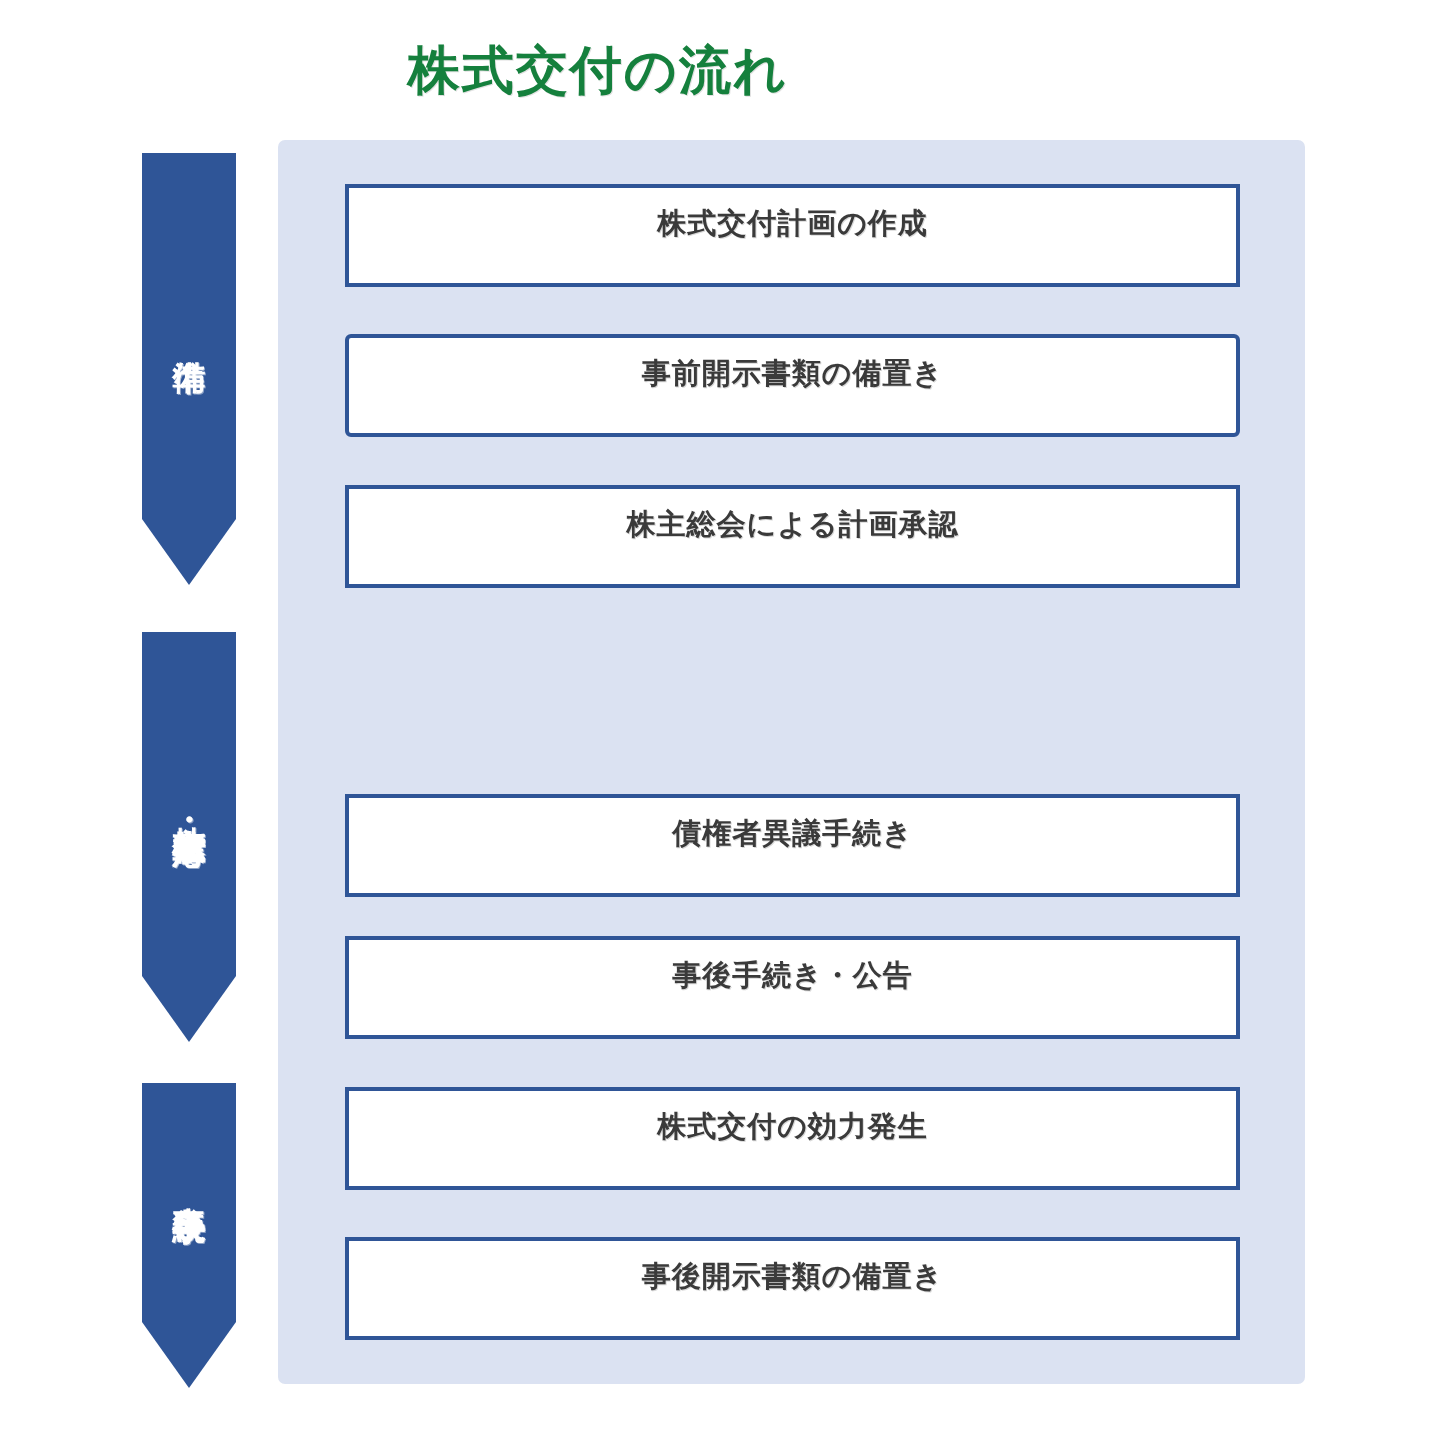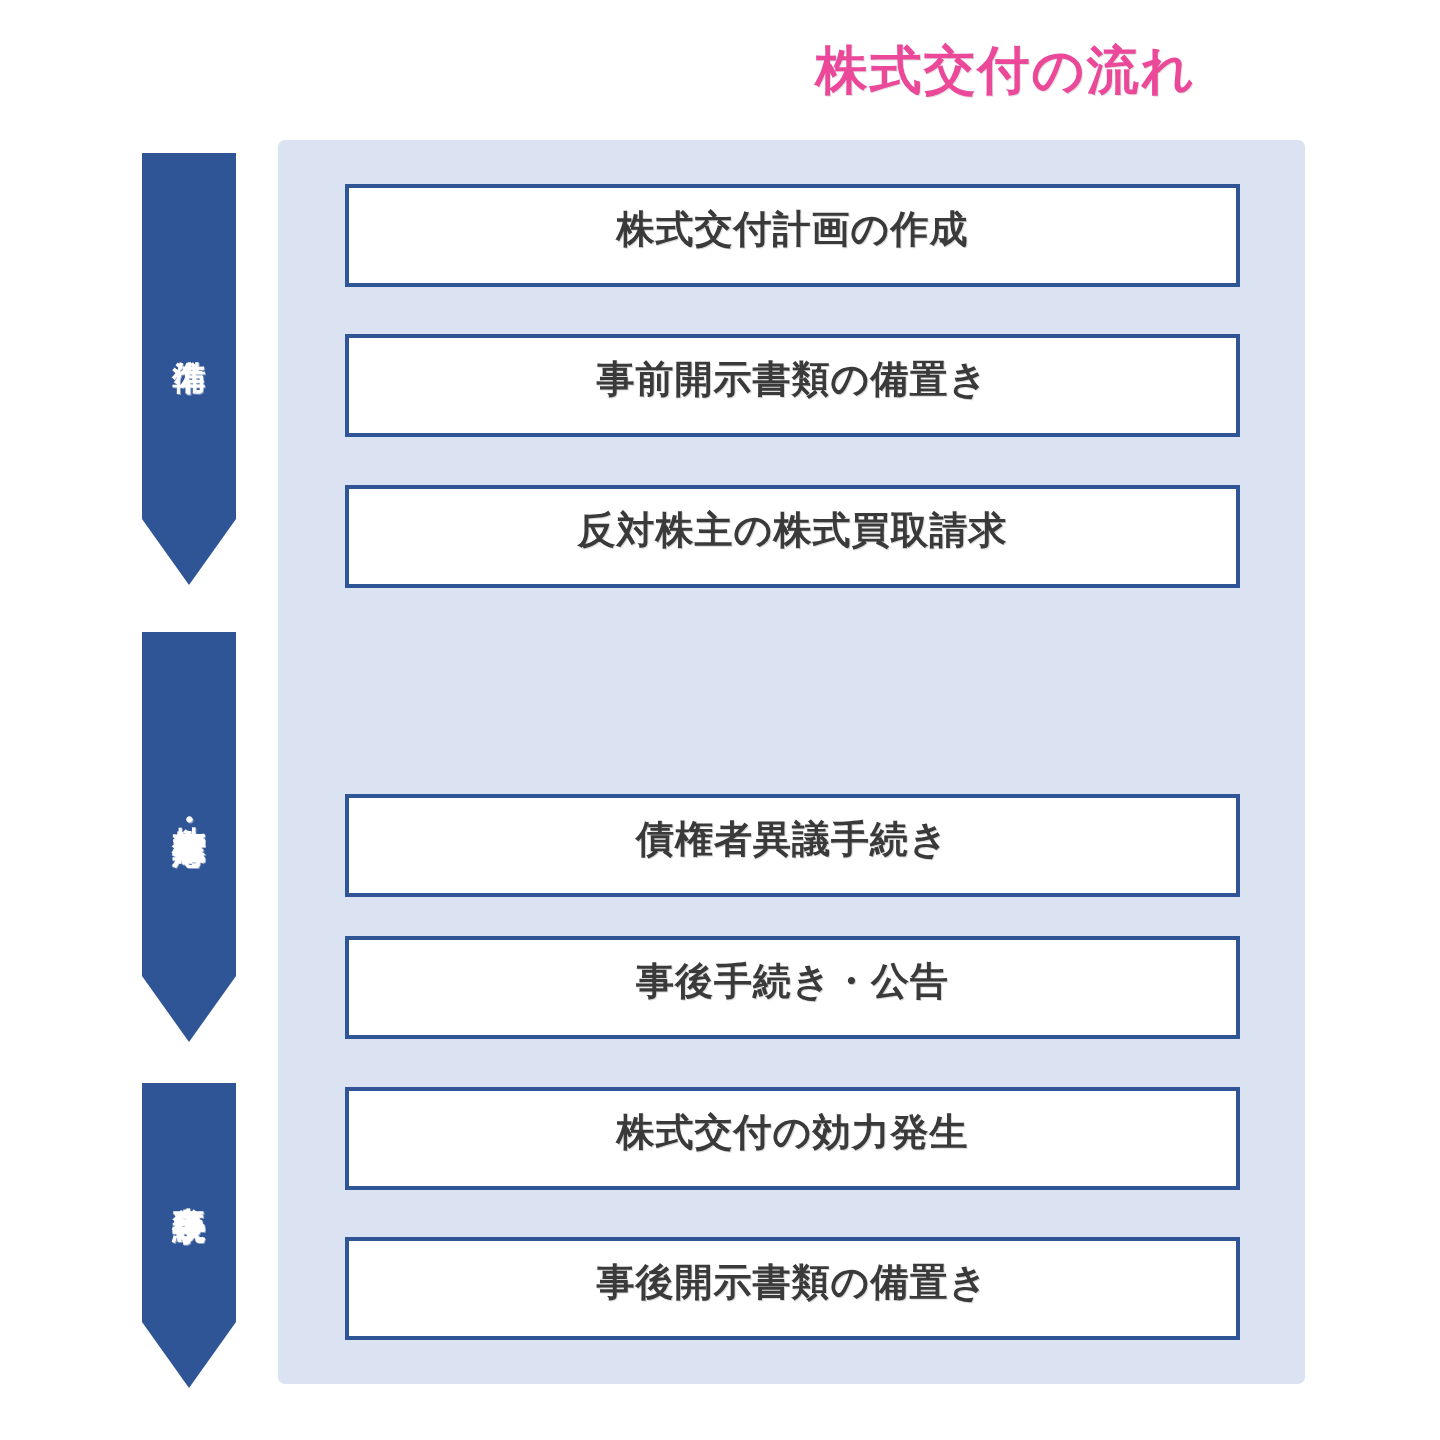--- a/index.html
+++ b/index.html
@@ -18,24 +18,24 @@
     background: #ffffff;
     overflow: hidden;
   }
 
   
   #page-title {
     position: absolute;
     left: 0;
     top: 38px;
     width: 1196px;
-    text-align: right;
+    text-align: center;
     font-size: 52px;
     font-weight: bold;
-    color: #ec4899;
+    color: #15803d;
     letter-spacing: 2px;
     line-height: 1.25;
     text-shadow: 1px 1px 0 rgba(200,200,200,0.55);
   }
 
   
   #panel {
     position: absolute;
     left: 278px;
     top: 140px;
@@ -98,30 +98,30 @@
     box-sizing: border-box;
     background: #ffffff;
     border: 4px solid #2f5597;
   }
   .step-box .step-label {
     position: absolute;
     left: 0;
     top: 16px;
     width: 100%;
     text-align: center;
-    font-size: 38px;
+    font-size: 29px;
     font-weight: bold;
     color: #3a3a3a;
     letter-spacing: 1px;
     line-height: 1.35;
     text-shadow: 1px 1px 0 rgba(190,190,190,0.6);
   }
 
   #step-box-0 { top: 184px; }
-  #step-box-1 { top: 334px; }
+  #step-box-1 { top: 334px; border-radius: 6px; }
   #step-box-2 { top: 485px; }
   #step-box-3 { top: 635px; }
   #step-box-4 { top: 786px; margin-top: 8px; }
   #step-box-5 { top: 936px; }
   #step-box-6 { top: 1087px; text-decoration: underline; }
   #step-box-7 { top: 1237px; }
 </style>
 </head>
 <body>
 
@@ -146,21 +146,21 @@
     <div class="arrow-label">事後手続き</div>
   </div>
 
   <div class="step-box" id="step-box-0">
     <div class="step-label">株式交付計画の作成</div>
   </div>
   <div class="step-box" id="step-box-1">
     <div class="step-label">事前開示書類の備置き</div>
   </div>
   <div class="step-box" id="step-box-2">
-    <div class="step-label">反対株主の株式買取請求</div>
+    <div class="step-label">株主総会による計画承認</div>
   </div>
   <div class="step-box" id="step-box-4">
     <div class="step-label">債権者異議手続き</div>
   </div>
   <div class="step-box" id="step-box-5">
     <div class="step-label">事後手続き・公告</div>
   </div>
   <div class="step-box" id="step-box-6">
     <div class="step-label">株式交付の効力発生</div>
   </div>

